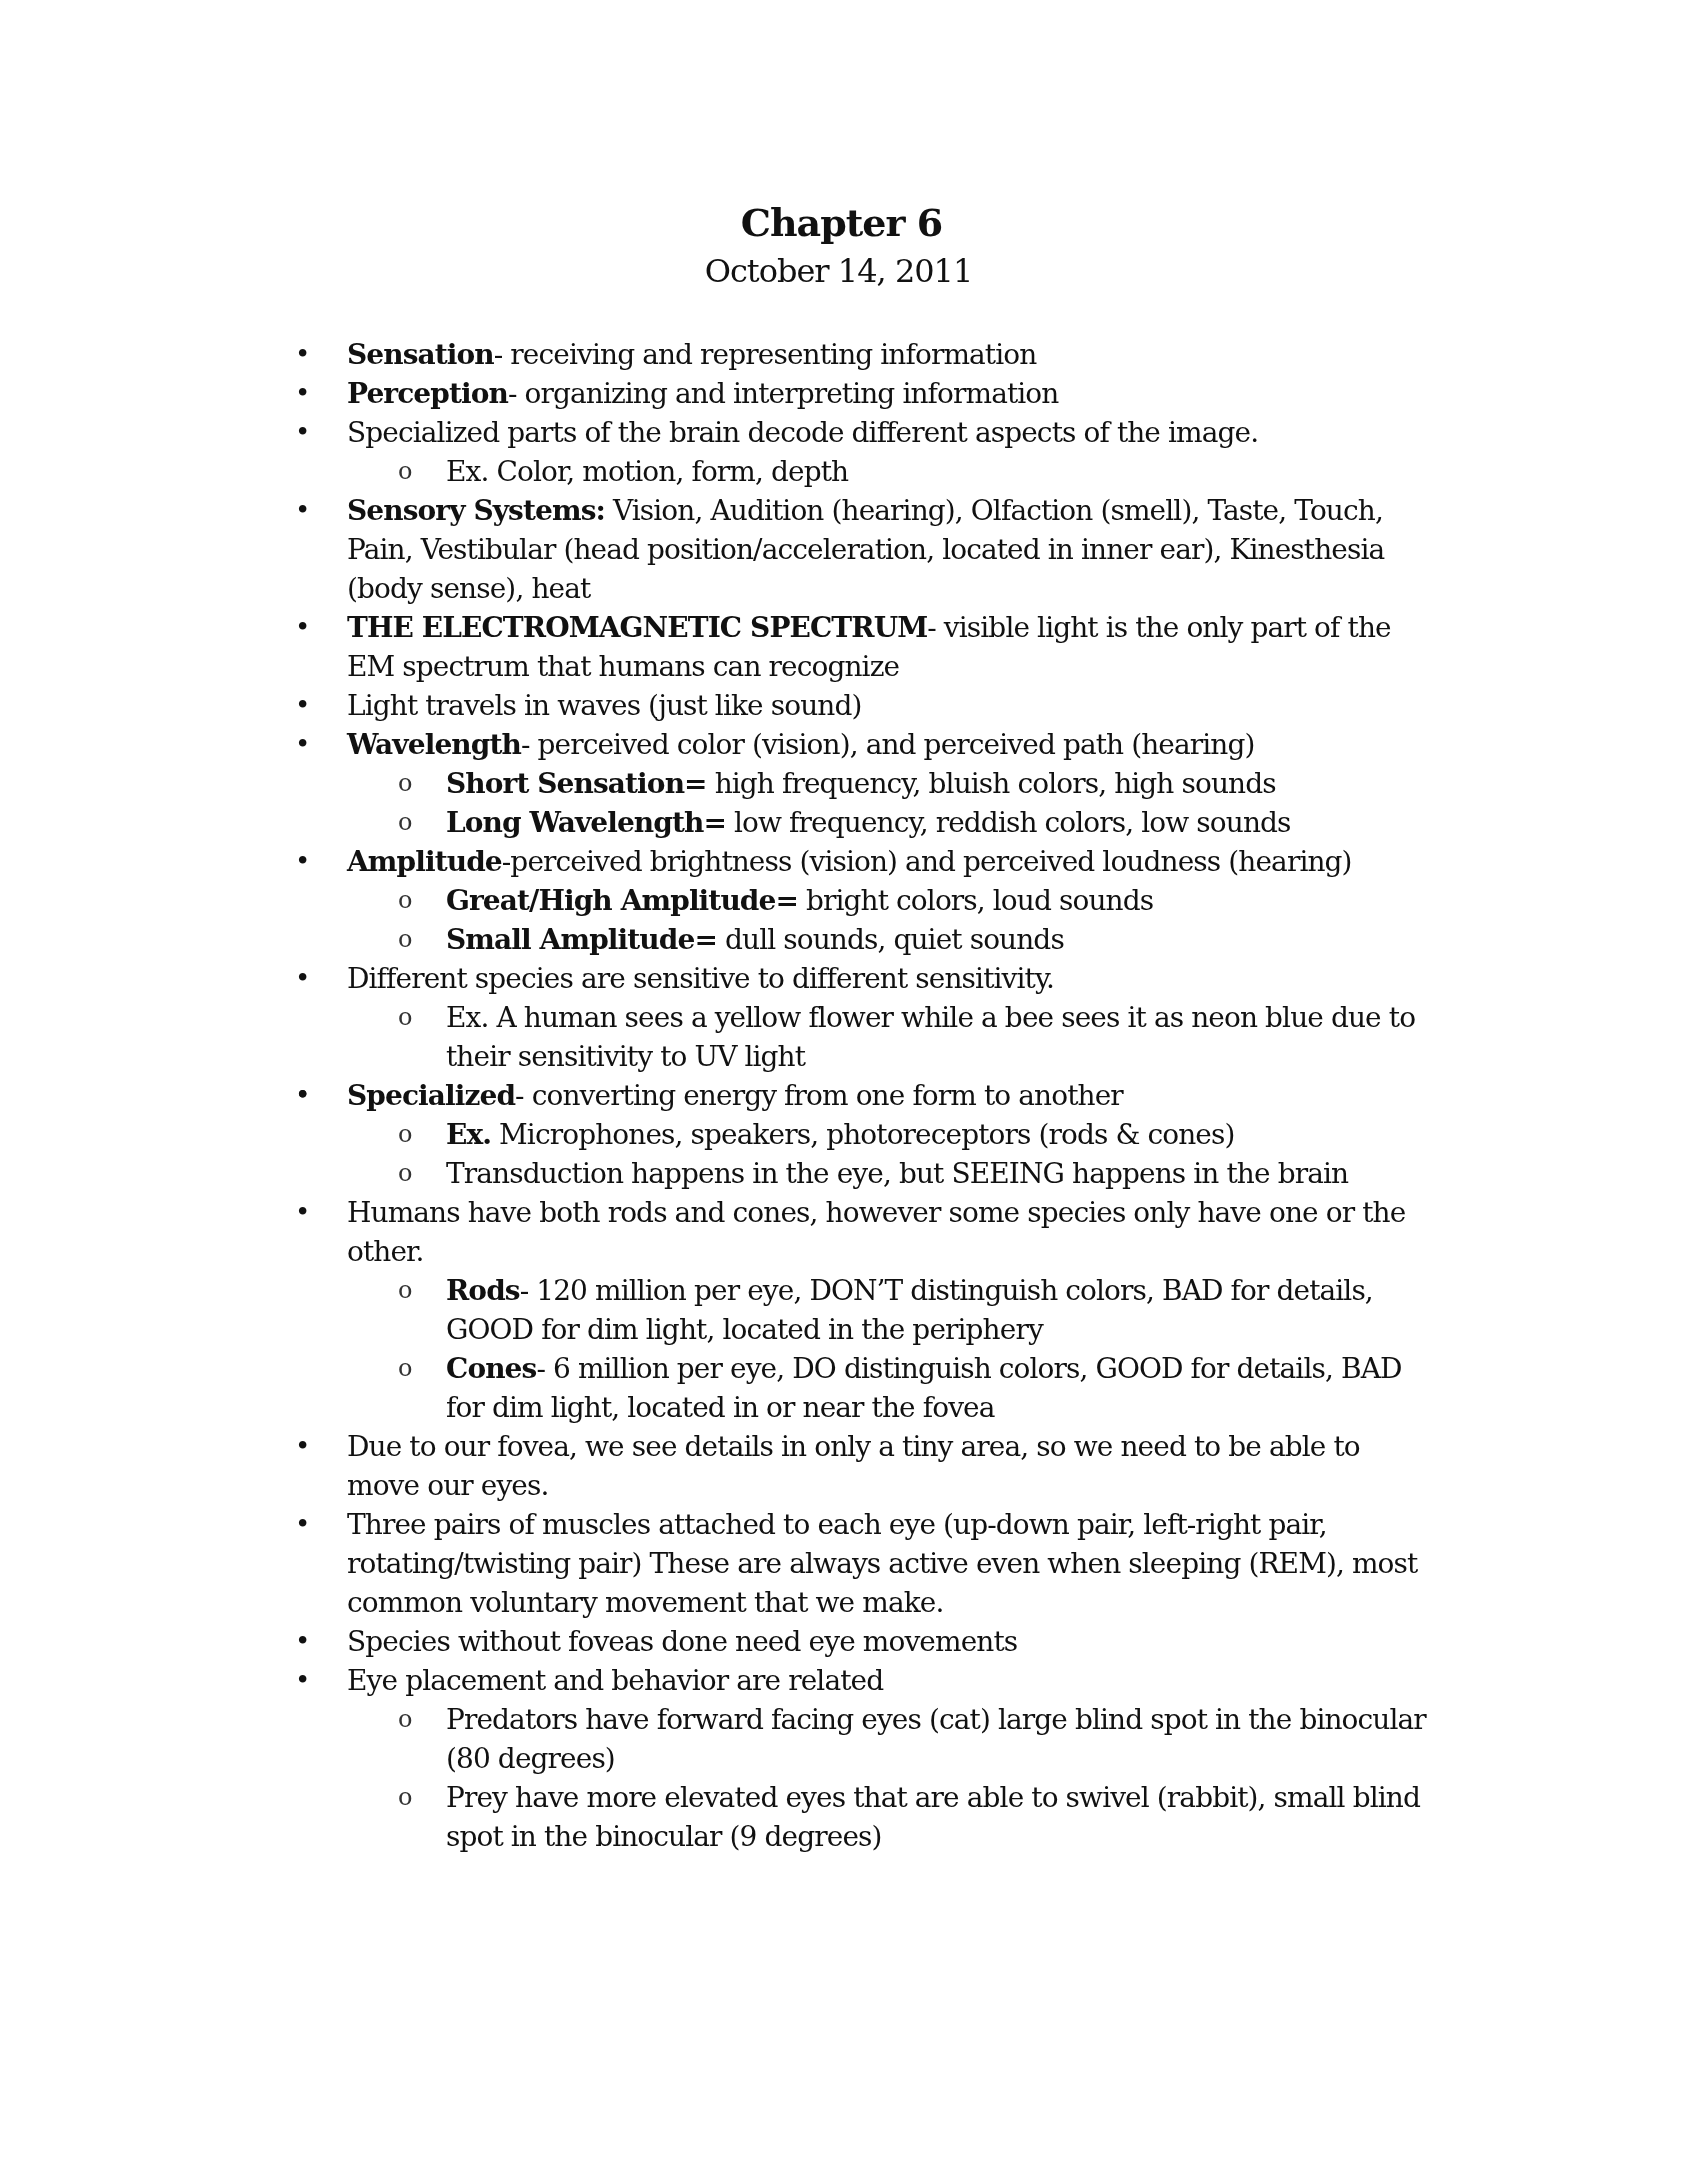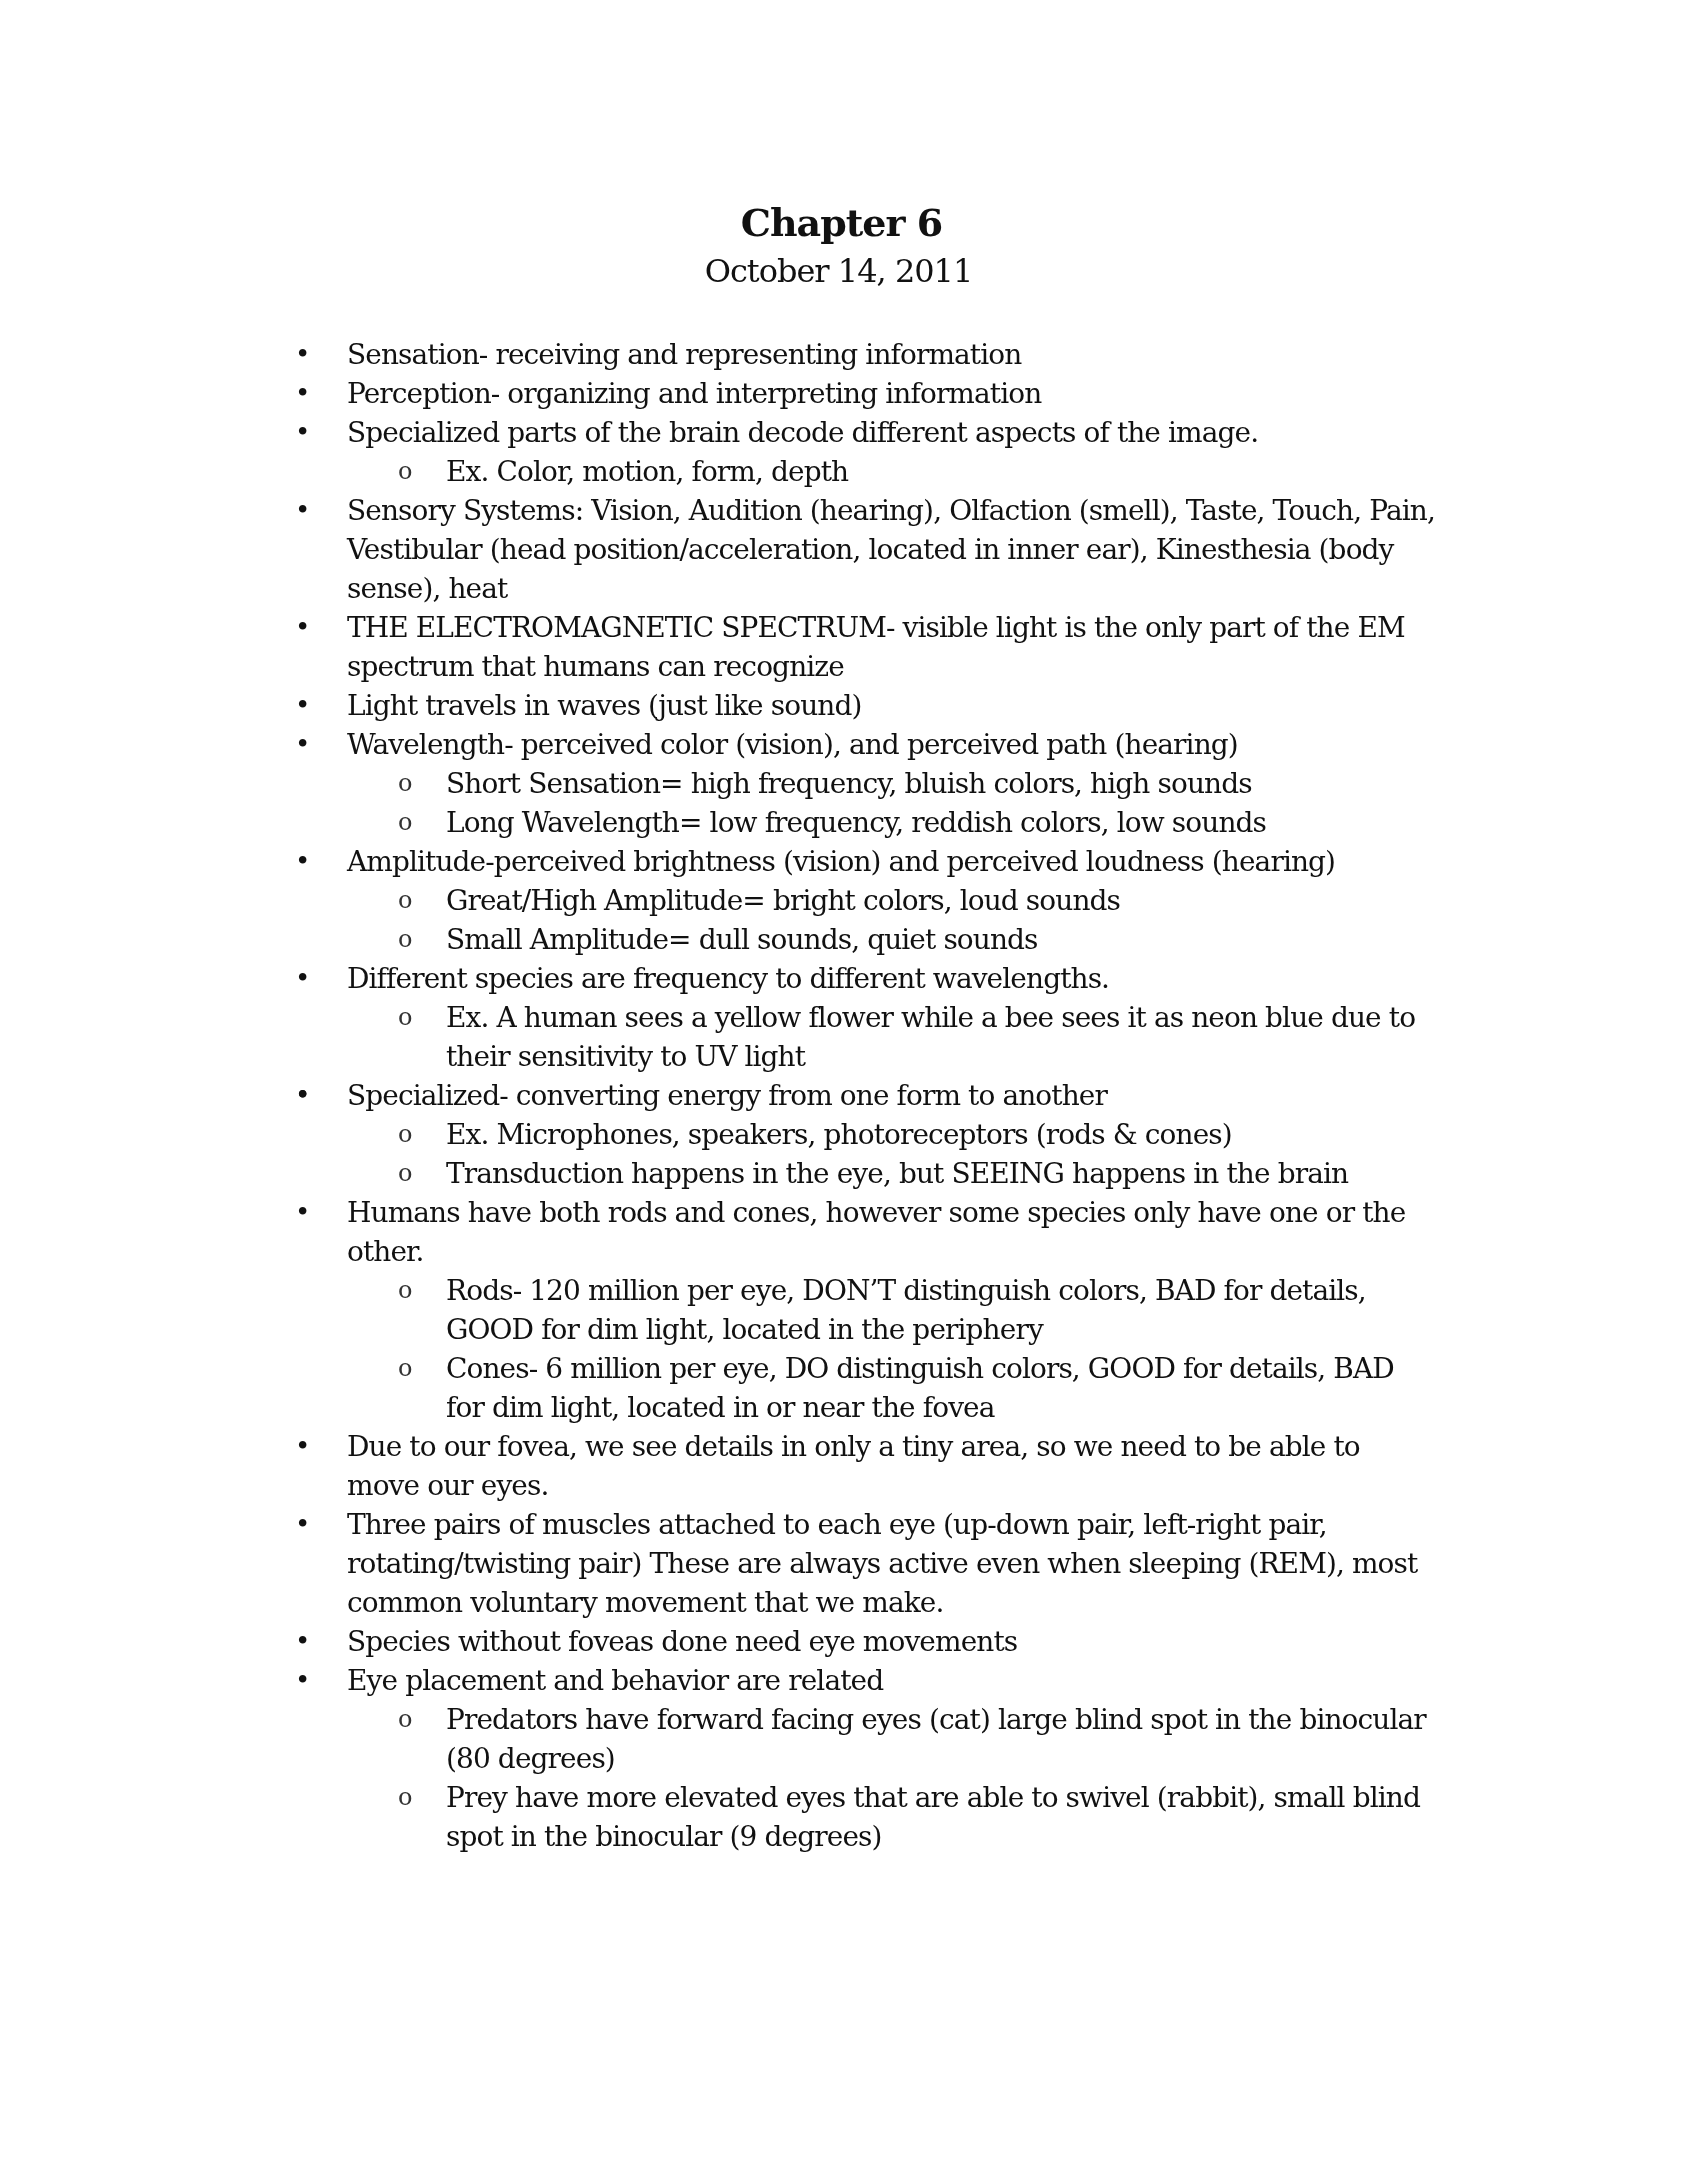--- a/index.html
+++ b/index.html
@@ -7,21 +7,21 @@
   .page { position:absolute; left:0; top:0; width:1683px; height:2178px; background:#fff; }
   .title { position:absolute; left:0; width:1683px; text-align:center; top:198px; font-family:"DejaVu Serif", serif; font-weight:bold; font-size:38px; line-height:50px; letter-spacing:-1px; }
   .date { position:absolute; left:0; width:1677px; text-align:center; top:249px; font-family:"DejaVu Serif", serif; font-size:32px; line-height:44px; letter-spacing:-1px; }
   .content { position:absolute; left:0; top:335px; width:1683px; font-family:"DejaVu Serif", serif; font-size:28px; line-height:39px; letter-spacing:-0.9px; }
   .item { position:relative; margin:0; }
   .l1 { padding-left:347px; width:1089px; }
   .l2 { padding-left:446px; width:990px; }
   .marker { position:absolute; top:0; }
   .l1 .marker { left:295px; font-size:26px; }
   .l2 .marker { left:398px; font-size:24px; color:#333; }
-  b { font-weight:normal; }
+  b { font-weight:bold; }
 </style>
 </head>
 <body>
 
 <div class="page">
   <div class="title">Chapter 6</div>
   <div class="date">October 14, 2011</div>
 
   <div class="content">
     <div class="item l1"><span class="marker">•</span><b>Sensation</b><span>- receiving and representing information</span></div>
@@ -30,21 +30,21 @@
     <div class="item l2"><span class="marker">o</span><b></b><span>Ex. Color, motion, form, depth</span></div>
     <div class="item l1"><span class="marker">•</span><b>Sensory Systems:</b><span> Vision, Audition (hearing), Olfaction (smell), Taste, Touch, Pain, Vestibular (head position/acceleration, located in inner ear), Kinesthesia (body sense), heat</span></div>
     <div class="item l1"><span class="marker">•</span><b>THE ELECTROMAGNETIC SPECTRUM</b><span>- visible light is the only part of the EM spectrum that humans can recognize</span></div>
     <div class="item l1"><span class="marker">•</span><b></b><span>Light travels in waves (just like sound)</span></div>
     <div class="item l1"><span class="marker">•</span><b>Wavelength</b><span>- perceived color (vision), and perceived path (hearing)</span></div>
     <div class="item l2"><span class="marker">o</span><b>Short Sensation=</b><span> high frequency, bluish colors, high sounds</span></div>
     <div class="item l2"><span class="marker">o</span><b>Long Wavelength=</b><span> low frequency, reddish colors, low sounds</span></div>
     <div class="item l1"><span class="marker">•</span><b>Amplitude</b><span>-perceived brightness (vision) and perceived loudness (hearing)</span></div>
     <div class="item l2"><span class="marker">o</span><b>Great/High Amplitude=</b><span> bright colors, loud sounds</span></div>
     <div class="item l2"><span class="marker">o</span><b>Small Amplitude=</b><span> dull sounds, quiet sounds</span></div>
-    <div class="item l1"><span class="marker">•</span><b></b><span>Different species are frequency to different wavelengths.</span></div>
+    <div class="item l1"><span class="marker">•</span><b></b><span>Different species are sensitive to different sensitivity.</span></div>
     <div class="item l2"><span class="marker">o</span><b></b><span>Ex. A human sees a yellow flower while a bee sees it as neon blue due to their sensitivity to UV light</span></div>
     <div class="item l1"><span class="marker">•</span><span></span></div>
     <div class="item l1"><span class="marker">•</span><b>Specialized</b><span>- converting energy from one form to another</span></div>
     <div class="item l2"><span class="marker">o</span><b>Ex.</b><span> Microphones, speakers, photoreceptors (rods &amp; cones)</span></div>
     <div class="item l2"><span class="marker">o</span><b></b><span>Transduction happens in the eye, but SEEING happens in the brain</span></div>
     <div class="item l1"><span class="marker">•</span><b></b><span>Humans have both rods and cones, however some species only have one or the other.</span></div>
     <div class="item l2"><span class="marker">o</span><b>Rods</b><span>- 120 million per eye, DON’T distinguish colors, BAD for details, GOOD for dim light, located in the periphery</span></div>
     <div class="item l2"><span class="marker">o</span><b>Cones</b><span>- 6 million per eye, DO distinguish colors, GOOD for details, BAD for dim light, located in or near the fovea</span></div>
     <div class="item l1"><span class="marker">•</span><b></b><span>Due to our fovea, we see details in only a tiny area, so we need to be able to move our eyes.</span></div>
     <div class="item l1"><span class="marker">•</span><b></b><span>Three pairs of muscles attached to each eye (up-down pair, left-right pair, rotating/twisting pair) These are always active even when sleeping (REM), most common voluntary movement that we make.</span></div>

